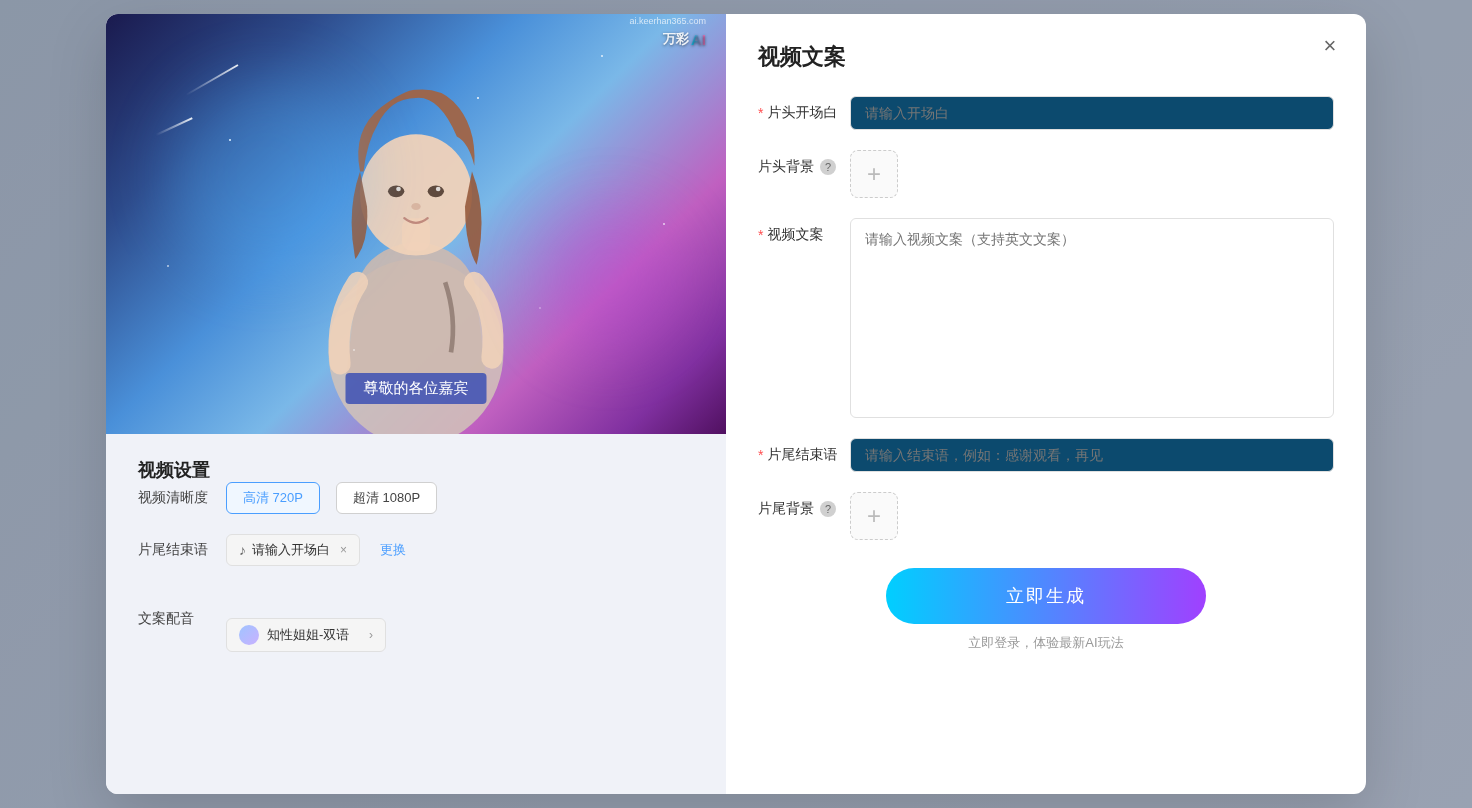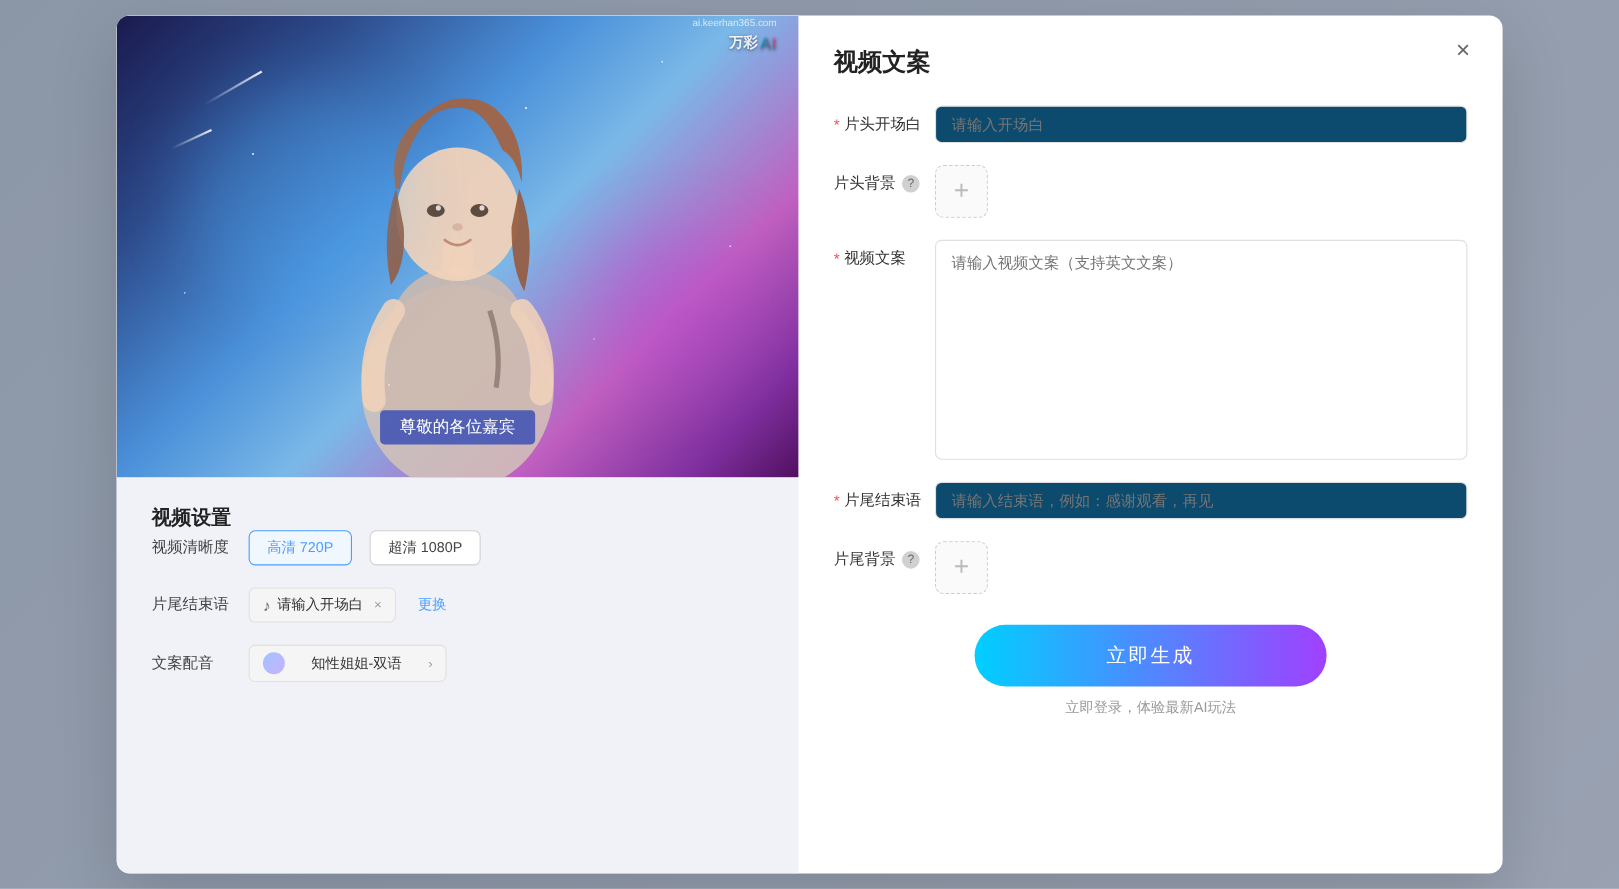--- a/index.html
+++ b/index.html
@@ -227,29 +227,30 @@
       cursor: pointer;
       background: none;
       border: none;
       padding: 0 4px;
     }
 
     
     .voice-selector {
       display: flex;
       align-items: center;
-      gap: 24px;
+      gap: 8px;
       background: #f5f5f5;
       border: 1px solid #e0e0e0;
       border-radius: 6px;
       padding: 6px 12px;
       font-size: 13px;
       color: #333;
       cursor: pointer;
       min-width: 160px;
+      margin-top: 32px;
     }
     .voice-avatar {
       width: 20px;
       height: 20px;
       border-radius: 50%;
       background: linear-gradient(135deg, #a0c4ff, #c9b1ff);
       flex-shrink: 0;
     }
     .voice-chevron { margin-left: auto; color: #999; font-size: 12px; }
 

